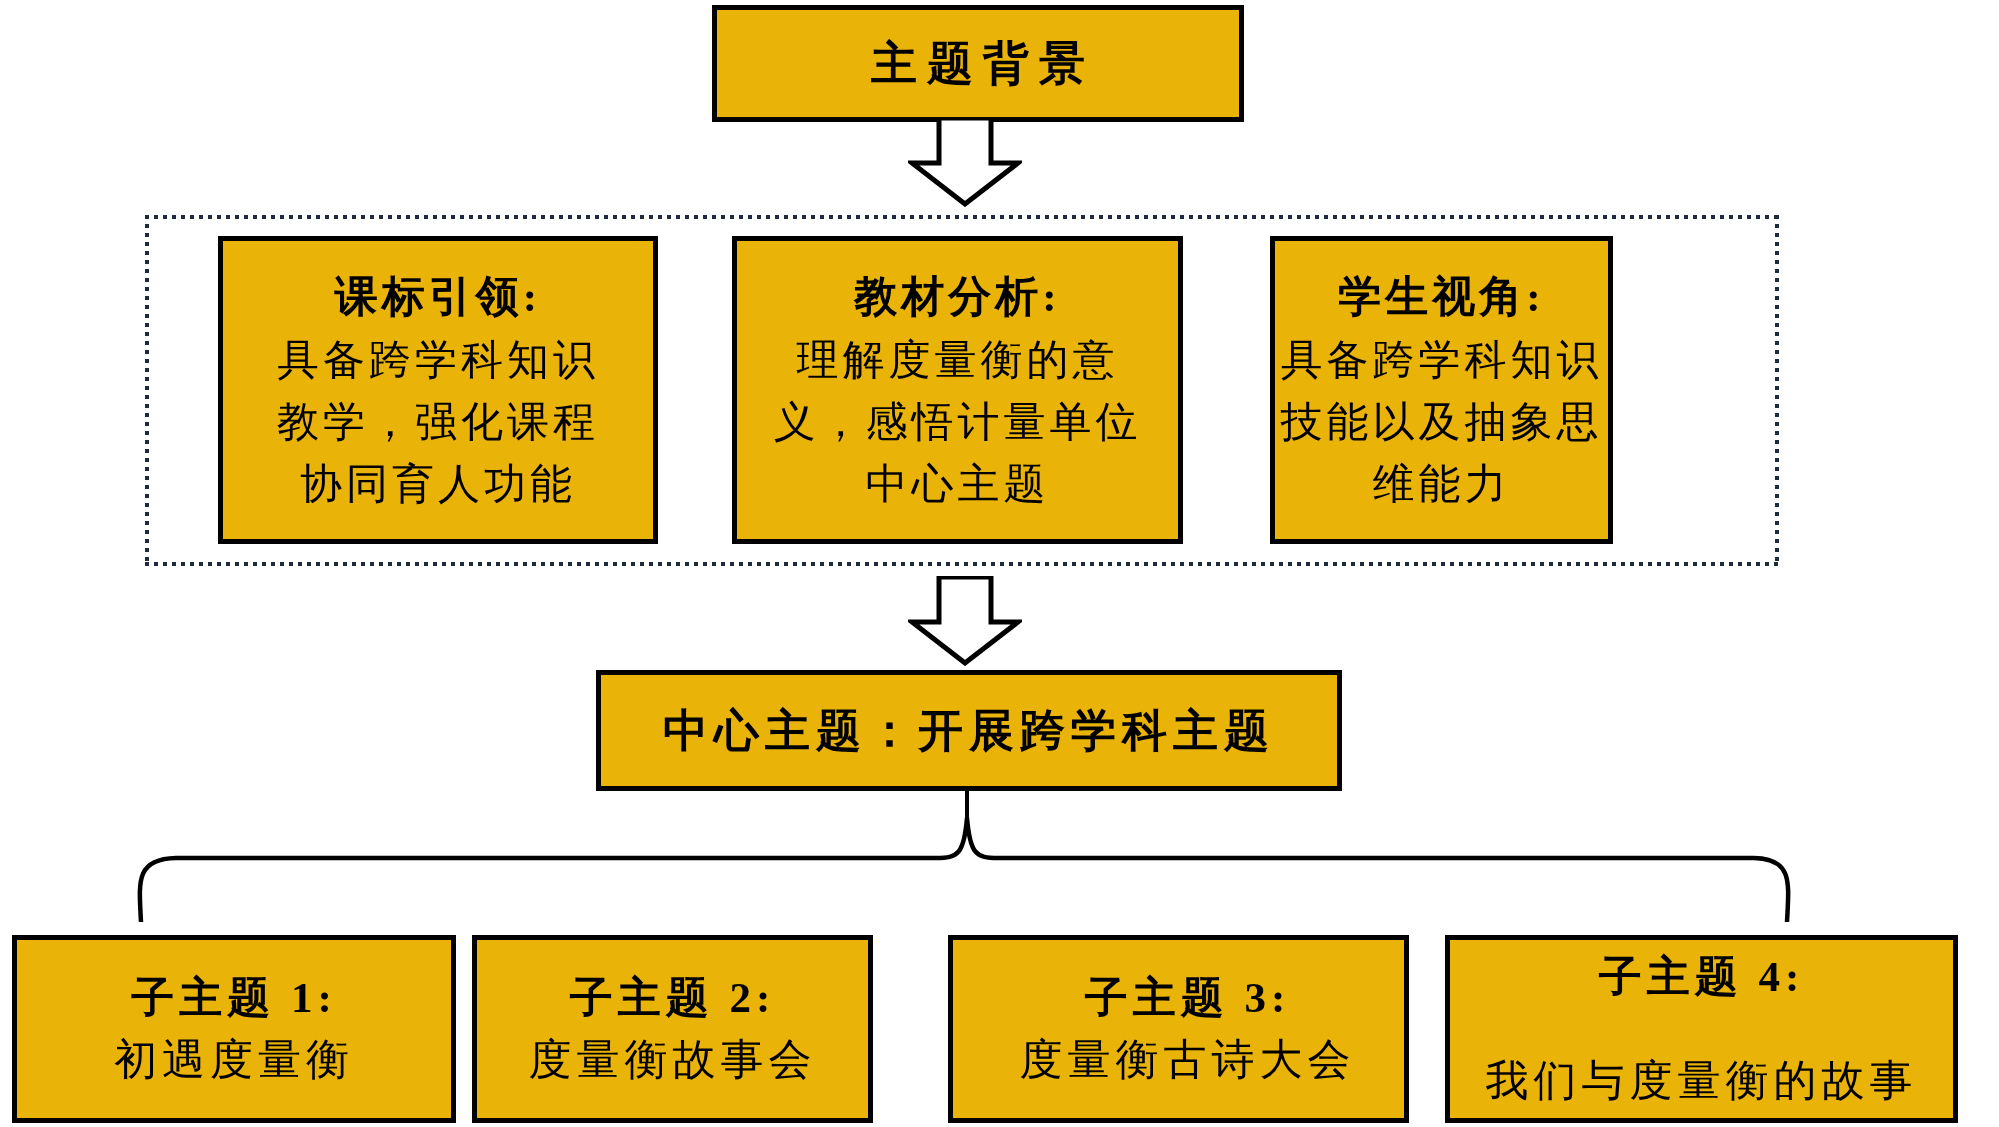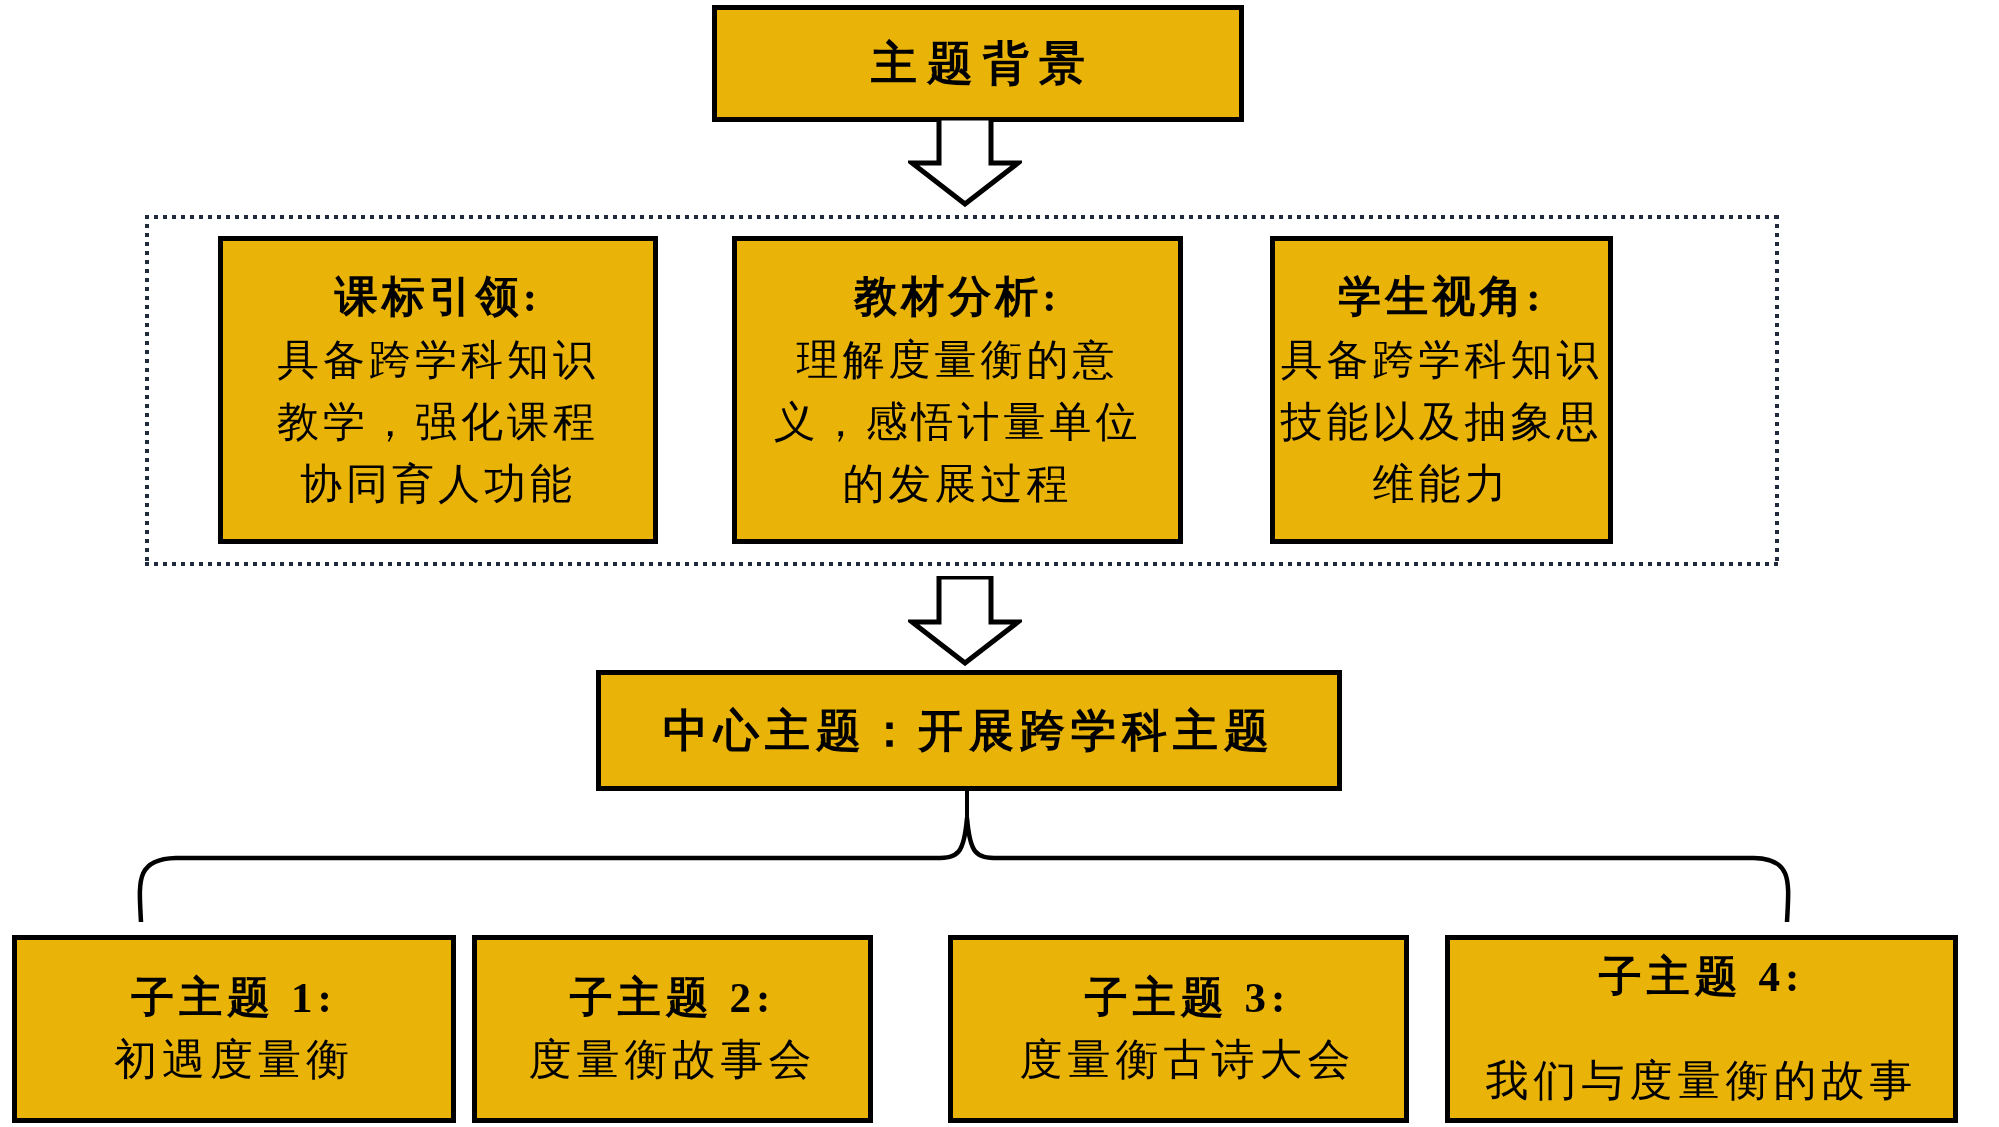--- a/index.html
+++ b/index.html
@@ -101,21 +101,21 @@
       <div class="ctx-title">课标引领:</div>
       <div class="ctx-line">具备跨学科知识</div>
       <div class="ctx-line">教学，强化课程</div>
       <div class="ctx-line">协同育人功能</div>
     </div>
 
     <div class="box ctx-box ctx-b">
       <div class="ctx-title">教材分析:</div>
       <div class="ctx-line">理解度量衡的意</div>
       <div class="ctx-line">义，感悟计量单位</div>
-      <div class="ctx-line">的发展过程</div>
+      <div class="ctx-line">中心主题</div>
     </div>
 
     <div class="box ctx-box ctx-c">
       <div class="ctx-title">学生视角:</div>
       <div class="ctx-line">具备跨学科知识</div>
       <div class="ctx-line">技能以及抽象思</div>
       <div class="ctx-line">维能力</div>
     </div>
 
   </div>

